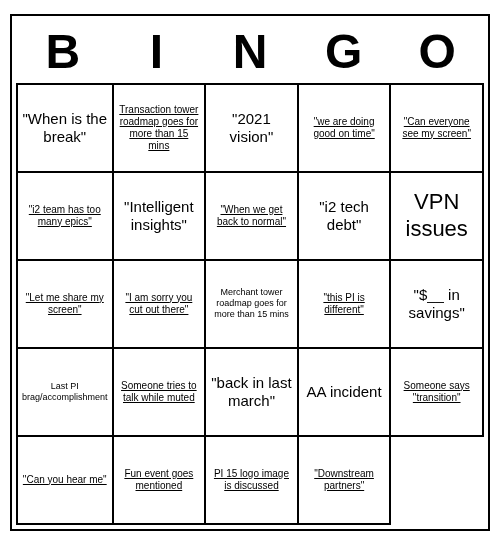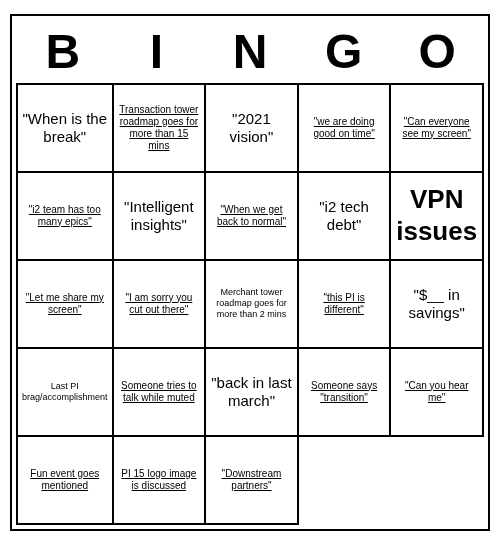--- a/index.html
+++ b/index.html
@@ -48,22 +48,22 @@
       padding: 4px;
       text-align: center;
       position: relative;
     }
     .cell-text {
       font-size: 13px;
       line-height: 1.2;
       color: #000;
     }
     .cell-text.large {
-      font-size: 26px;
-      font-weight: bold;
+      font-size: 22px;
+      font-weight: normal;
     }
     .cell-text.medium {
       font-size: 15px;
     }
     .cell-text.small {
       font-size: 10px;
       text-decoration: underline;
     }
     .cell-text.tiny {
       font-size: 9px;
@@ -111,36 +111,39 @@
       <div class="cell">
         <span class="cell-text large">VPN issues</span>
       </div>
       <div class="cell">
         <span class="cell-text small">"Let me share my screen"</span>
       </div>
       <div class="cell">
         <span class="cell-text small">"I am sorry you cut out there"</span>
       </div>
       <div class="cell">
-        <span class="cell-text tiny">Merchant tower roadmap goes for more than 2 mins</span>
+        <span class="cell-text tiny">Merchant tower roadmap goes for more than 15 mins</span>
       </div>
       <div class="cell">
         <span class="cell-text small">"this PI is different"</span>
       </div>
       <div class="cell">
         <span class="cell-text medium">"$__ in savings"</span>
       </div>
       <div class="cell">
         <span class="cell-text tiny">Last PI brag/accomplishment</span>
       </div>
       <div class="cell">
         <span class="cell-text small">Someone tries to talk while muted</span>
       </div>
       <div class="cell">
         <span class="cell-text medium">"back in last march"</span>
+      </div>
+      <div class="cell">
+        <span class="cell-text medium">AA incident</span>
       </div>
       <div class="cell">
         <span class="cell-text small">Someone says "transition"</span>
       </div>
       <div class="cell">
         <span class="cell-text small">"Can you hear me"</span>
       </div>
       <div class="cell">
         <span class="cell-text small">Fun event goes mentioned</span>
       </div>

